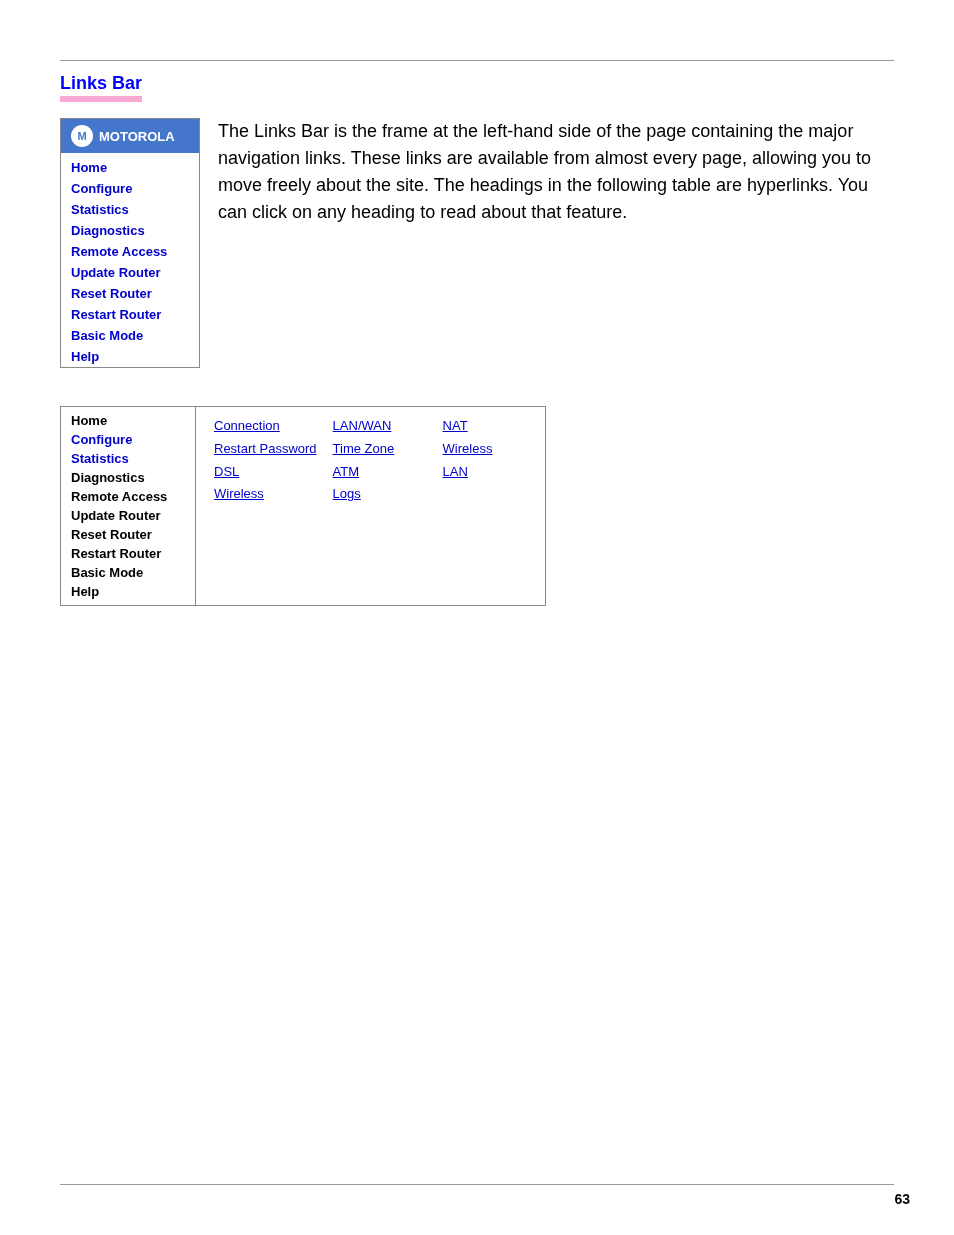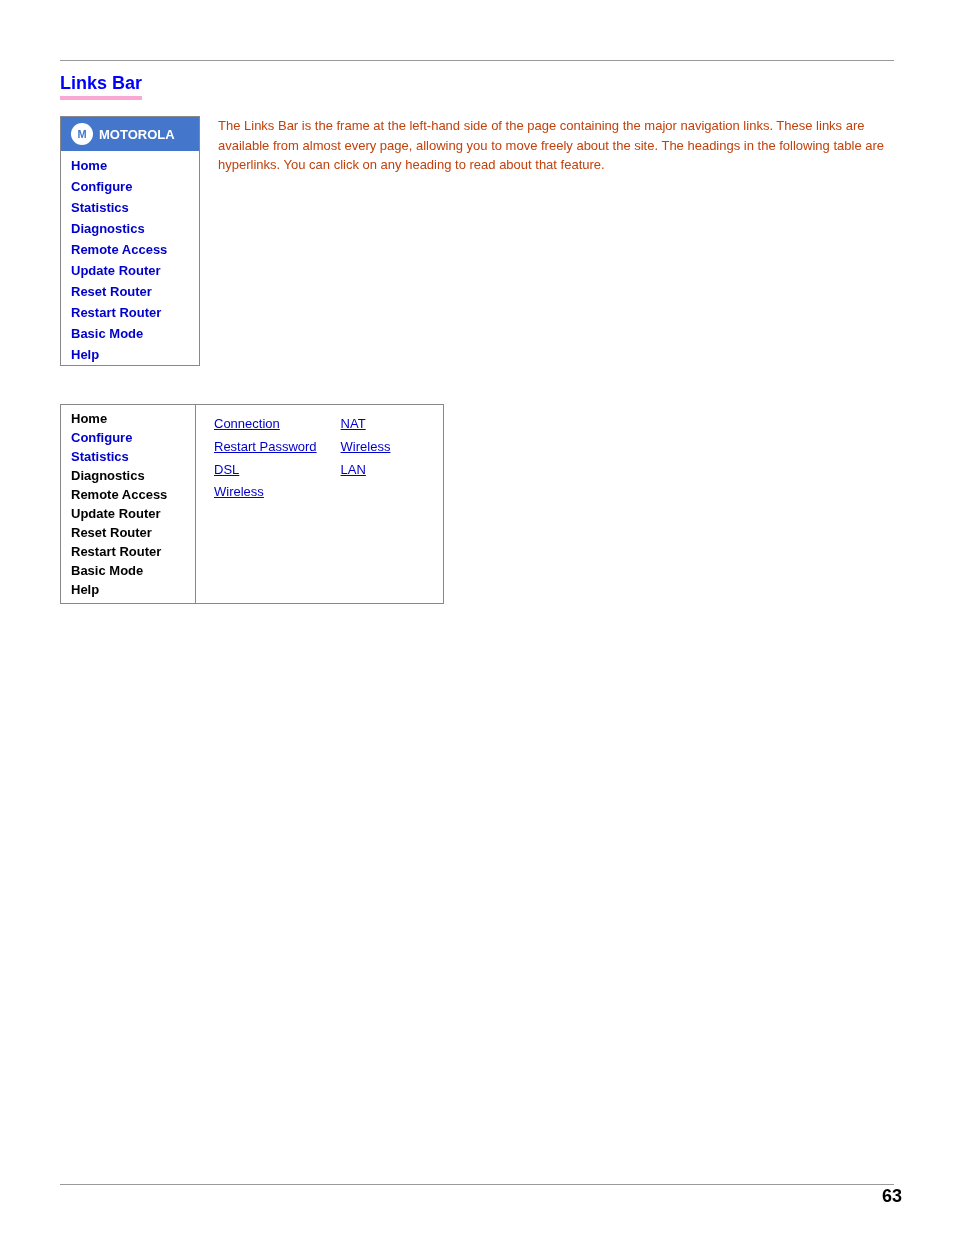--- a/index.html
+++ b/index.html
@@ -31,34 +31,34 @@
       position: absolute;
       bottom: 50px;
       left: 60px;
       right: 60px;
     }
 
     
     .page-number {
       position: absolute;
       bottom: 28px;
-      right: 52px;
-      font-size: 18px;
+      right: 44px;
+      font-size: 14px;
       font-weight: bold;
       color: #000;
       margin-left: 20px;
     }
 
     
     .section-title {
       font-size: 18px;
       font-weight: bold;
       color: #00f;
       margin-bottom: 16px;
-      border-bottom: 4px solid #f9a8d4;
+      border-bottom: 6px solid #f9a8d4;
       display: inline-block;
       padding-bottom: 2px;
     }
 
     
     .content-area {
       display: flex;
       gap: 18px;
       margin-bottom: 28px;
     }
@@ -103,23 +103,23 @@
       display: block;
       color: #00c;
       font-weight: bold;
       font-size: 13px;
       padding: 3px 10px;
       text-decoration: none;
     }
 
     
     .description {
-      font-size: 13px;
+      font-size: 18px;
       line-height: 1.5;
-      color: #c2410c;
+      color: #000000;
       flex: 1;
     }
 
     
     .nav-table-wrapper {
       border: 1px solid #888;
       display: inline-flex;
       margin-top: 10px;
     }
 
@@ -137,21 +137,21 @@
       padding: 2px 10px;
       text-decoration: none;
     }
     .nav-sidebar a.blue-link {
       color: #00c;
     }
 
     .nav-content {
       display: flex;
       padding: 6px 0 6px 10px;
-      gap: 8px;
+      gap: 0;
     }
 
     .nav-col {
       min-width: 110px;
       padding: 2px 8px;
       vertical-align: top;
     }
 
     .nav-col a {
       display: block;
@@ -215,20 +215,26 @@
 
     <div class="nav-content">
 
       <div class="nav-col">
         <a href="#">Connection</a>
         <a href="#">Restart Password</a>
         <a href="#">DSL</a>
         <a href="#">Wireless</a>
       </div>
 
+      <div class="nav-col">
+        <a href="#">LAN/WAN</a>
+        <a href="#">Time Zone</a>
+        <a href="#">ATM</a>
+        <a href="#">Logs</a>
+      </div>
 
 
 
       <div class="nav-col">
         <a href="#">NAT</a>
         <a href="#">Wireless</a>
         <a href="#">LAN</a>
       </div>
     </div>
   </div>

